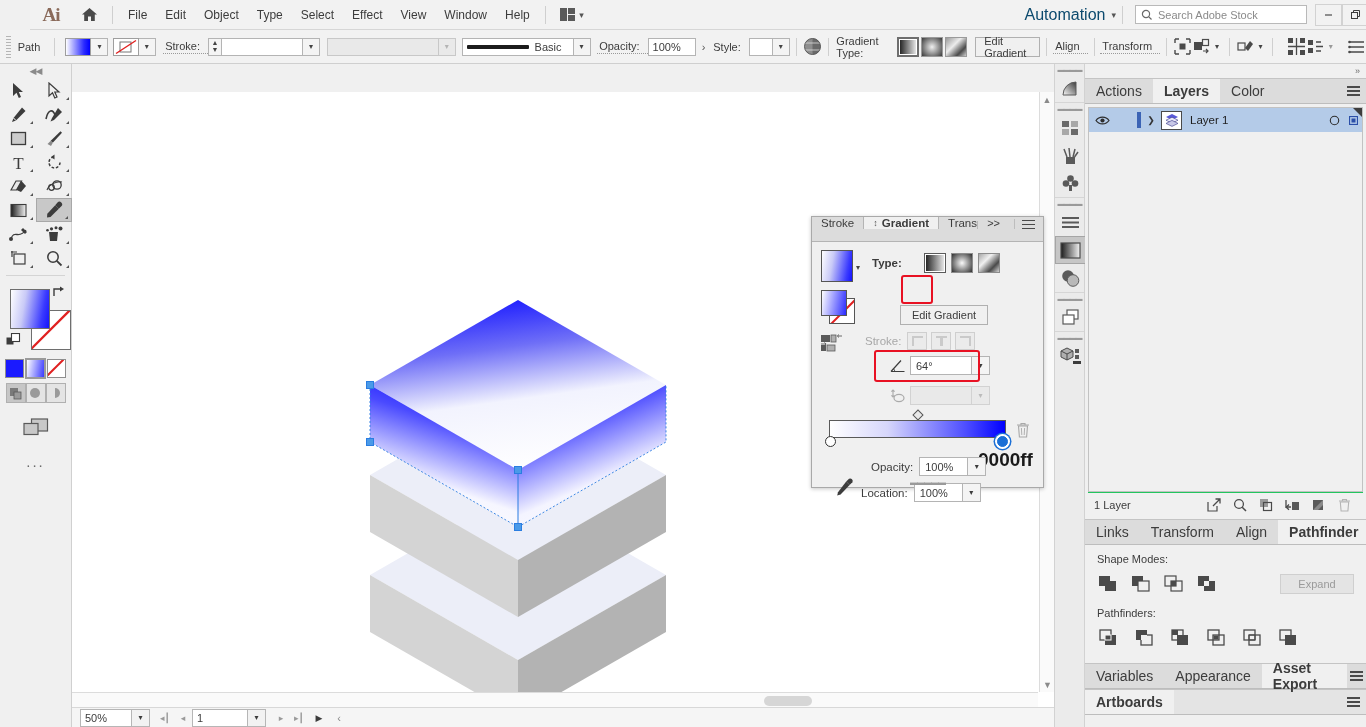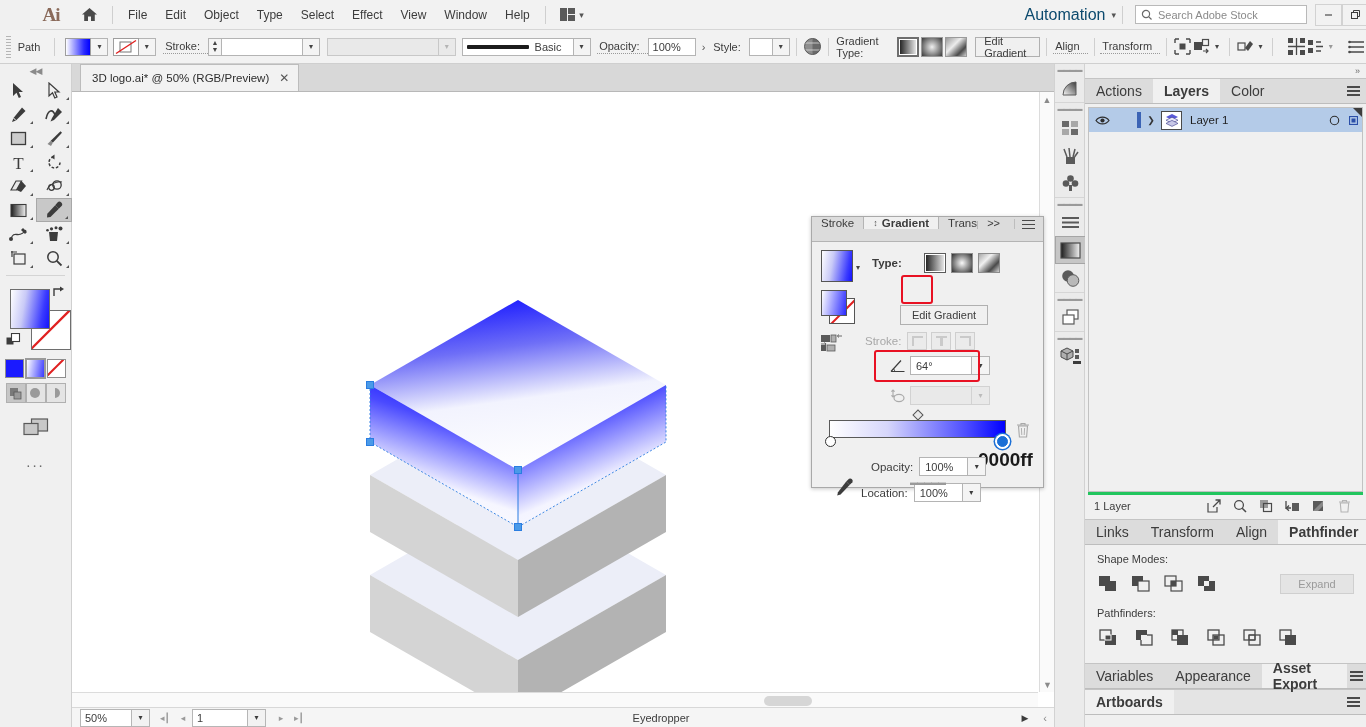--- a/index.html
+++ b/index.html
@@ -200,21 +200,21 @@
   .lr-bluebar { width:4px; height:16px; background:#3b63b5; }
   .lr-arrow { width:20px; display:flex; align-items:center; justify-content:center; font-size:9px; color:#333; }
   .lr-thumb { width:21px; height:19px; border:1px solid #4a4a4a; background:#fff;
               display:flex; align-items:center; justify-content:center; }
   .lr-name { flex:1; padding-left:8px; font-size:11.5px; color:#1e1e1e; }
   .lr-target { width:20px; display:flex; align-items:center; justify-content:center; }
   .lr-sel { width:18px; display:flex; align-items:center; justify-content:center; }
   .lr-corner { position:absolute; right:0; top:0; width:0;height:0;
     border-left:9px solid transparent; border-top:9px solid #3d3d3d; }
   .layers-footer { display:flex; align-items:center; height:24px; font-size:11px;
-                   border-top:3px solid #22c55e; padding:0 6px; gap:0; }
+                   border-top:1px solid #22c55e; padding:0 6px; gap:0; }
   .lf-icon { width:26px; height:22px; display:flex; align-items:center; justify-content:center; }
   .pf-body { padding:8px 12px 6px; }
   .pf-label { font-size:11px; color:#3c3c3c; margin-bottom:8px; }
   .pf-row { display:flex; align-items:center; gap:11px; margin-bottom:8px; }
   .pf-btn { width:22px; height:22px; display:flex; align-items:center; justify-content:center; }
   .expand-btn { width:74px; height:20px; background:#e4e4e4; border:1px solid #cfcfcf;
                 display:flex; align-items:center; justify-content:center; font-size:11px; color:#9a9a9a;
                 margin-left:auto; }
   svg { display:block; }
 </style>
@@ -586,26 +586,20 @@
     <div style="display:flex;justify-content:center;padding-top:12px">
       <svg width="26" height="19" viewBox="0 0 26 19">
           <rect x="8.5" y="1" width="16" height="12" fill="#c8c8c8" stroke="#5a5a5a" stroke-width="1.2"></rect>
           <rect x="1" y="5.5" width="14" height="11" fill="#c8c8c8" stroke="#5a5a5a" stroke-width="1.2"></rect>
         </svg>
     </div>
 
     <div class="ellipsis">...</div>
   </div>
 
-  <div class="tabbar">
-    <div class="doc-tab">
-      <span>3D logo.ai* @ 50% (RGB/Preview)</span>
-      <span class="tab-close">✕</span>
-    </div>
-  </div>
 
   <div class="canvas-wrap">
     <div class="canvas-area">
       <svg width="966" height="600" viewBox="0 0 966 600">
         <defs>
           <linearGradient id="topFace" x1="0.62" y1="1" x2="0.38" y2="0">
             <stop offset="0" stop-color="#ffffff"></stop>
             <stop offset="0.42" stop-color="#f2f3fe"></stop>
             <stop offset="0.72" stop-color="#6f6ff7"></stop>
             <stop offset="1" stop-color="#1a1aff"></stop>
@@ -671,21 +665,20 @@
     <div class="zoom-field">50%</div>
     <div class="sb-dd">▾</div>
     <div style="width:6px"></div>
     <div class="nav-btn">◂┃</div>
     <div class="nav-btn">◂</div>
     <div class="page-field">1</div>
     <div class="sb-dd">▾</div>
     <div style="width:6px"></div>
     <div class="nav-btn">▸</div>
     <div class="nav-btn">▸┃</div>
-    <div class="tool-status">Eyedropper</div>
     <div style="width:22px;display:flex;align-items:center;justify-content:center;color:#3c3c3c;font-size:9px">▶</div>
     <div style="width:18px;display:flex;align-items:center;justify-content:center;color:#8a8a8a;font-size:11px">‹</div>
   </div>
 
   <div class="grad-panel">
     <div class="gp-tabs">
       <div class="gp-tab">Stroke</div>
       <div class="gp-tab active">
         <span style="font-size:9px;color:#555;margin-right:4px">↕</span>
         <span>Gradient</span>

